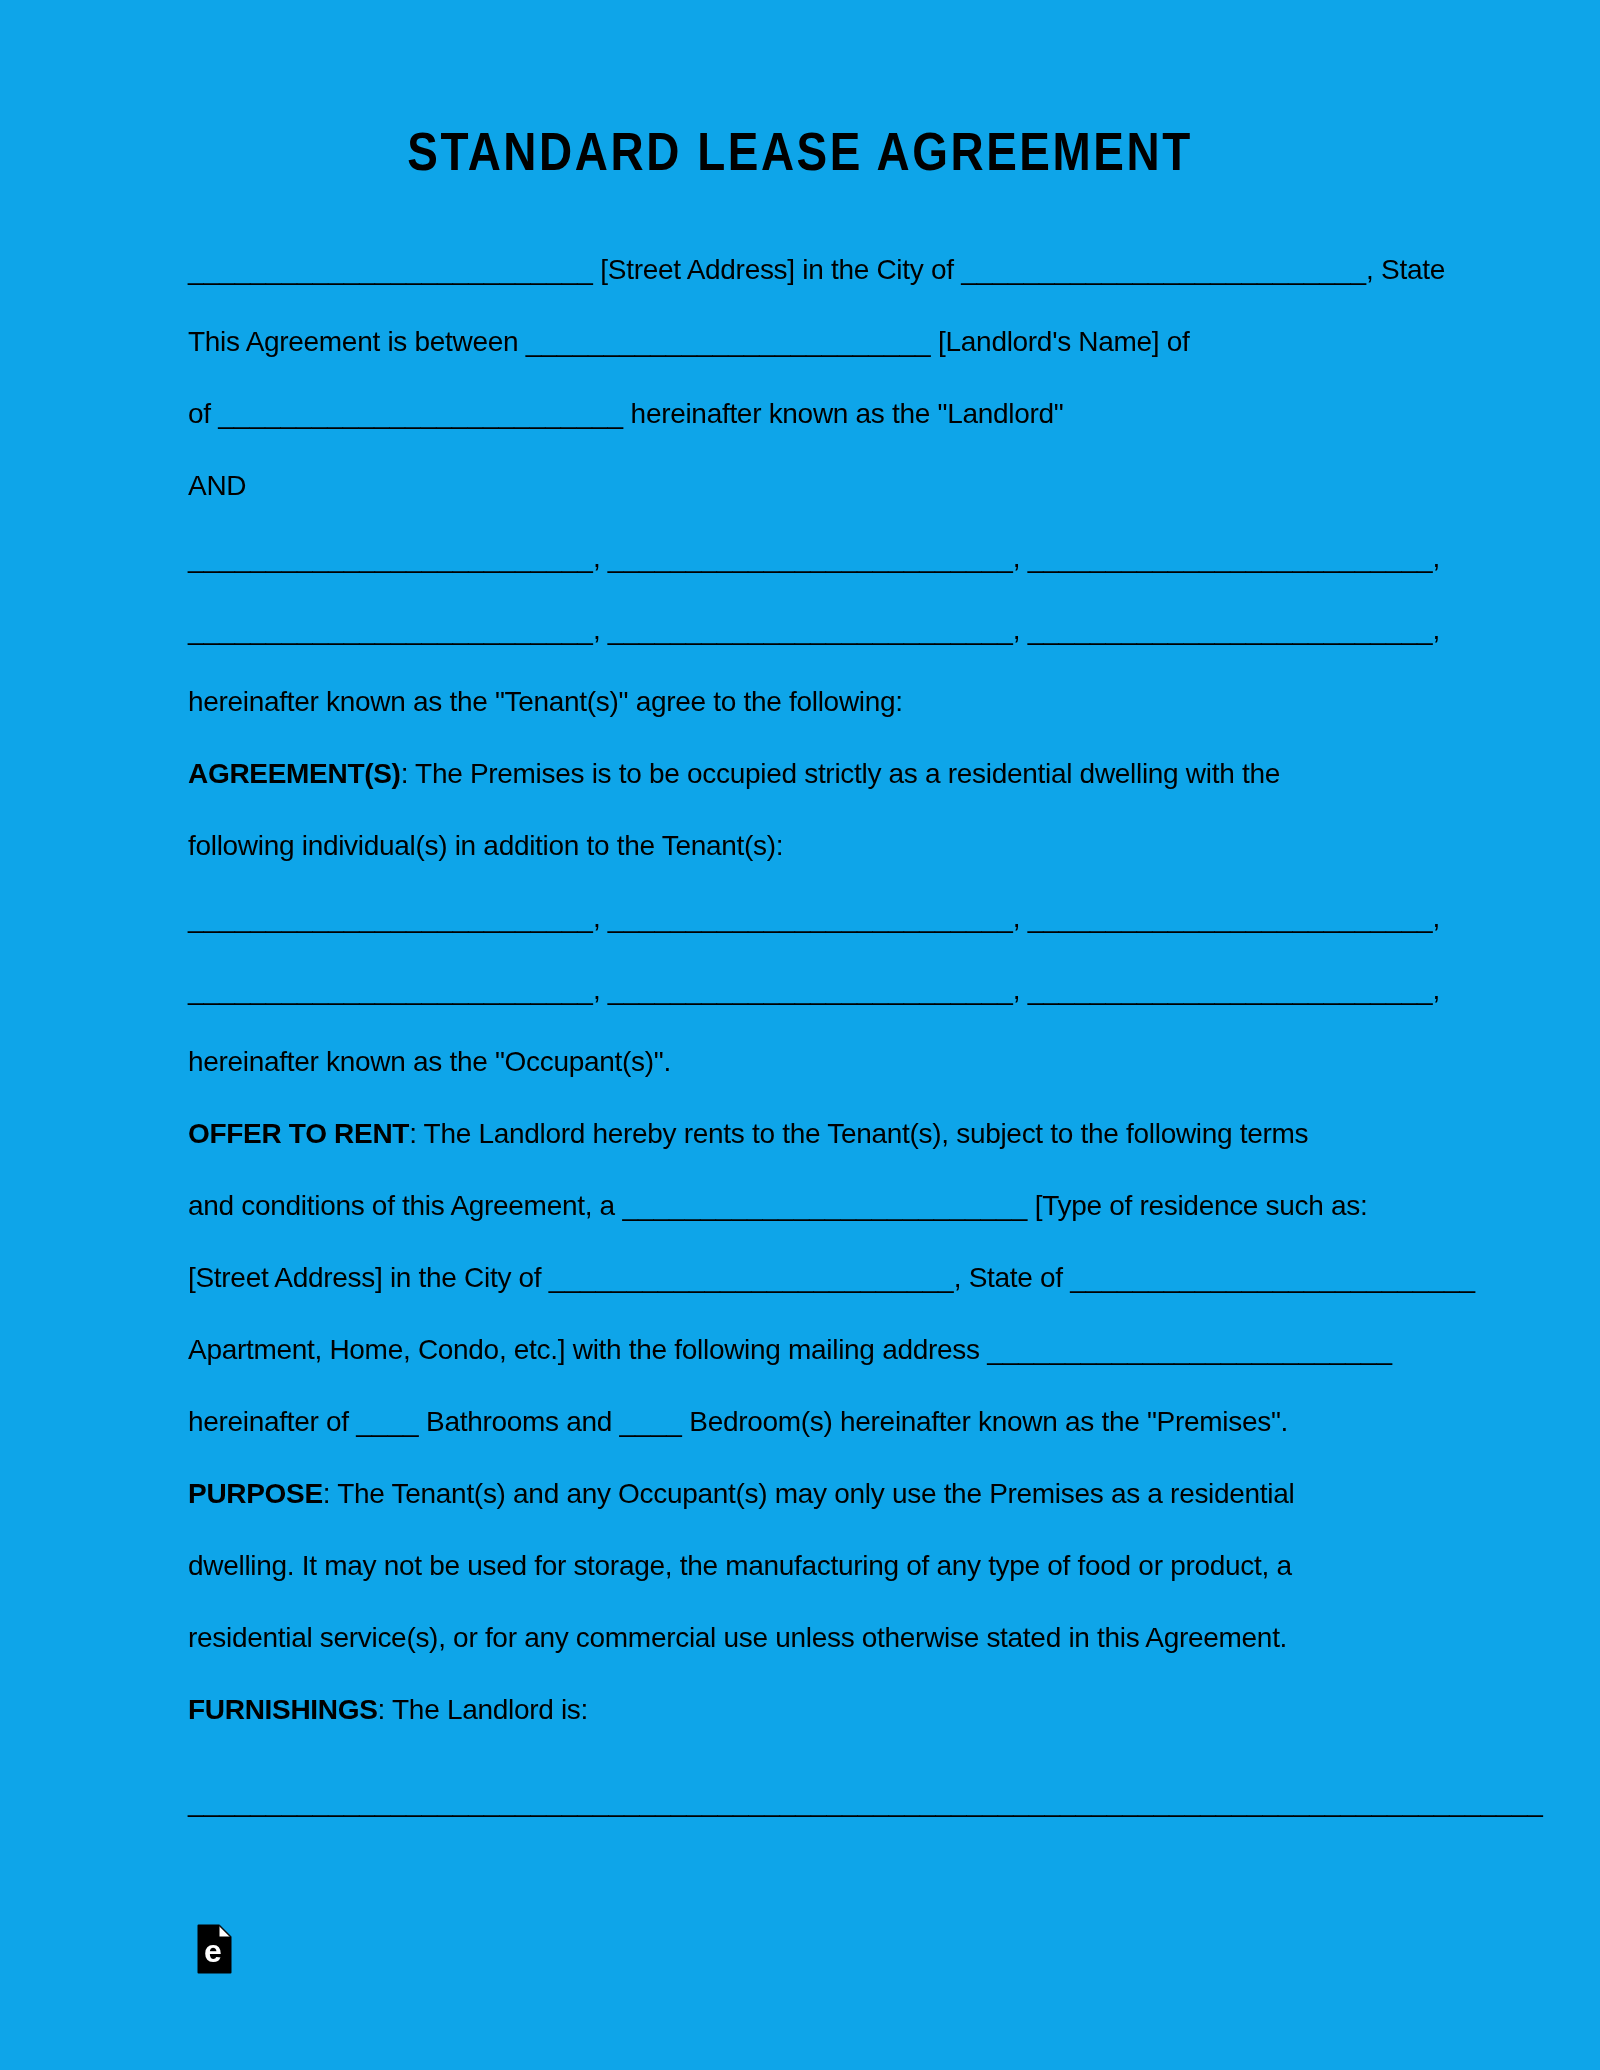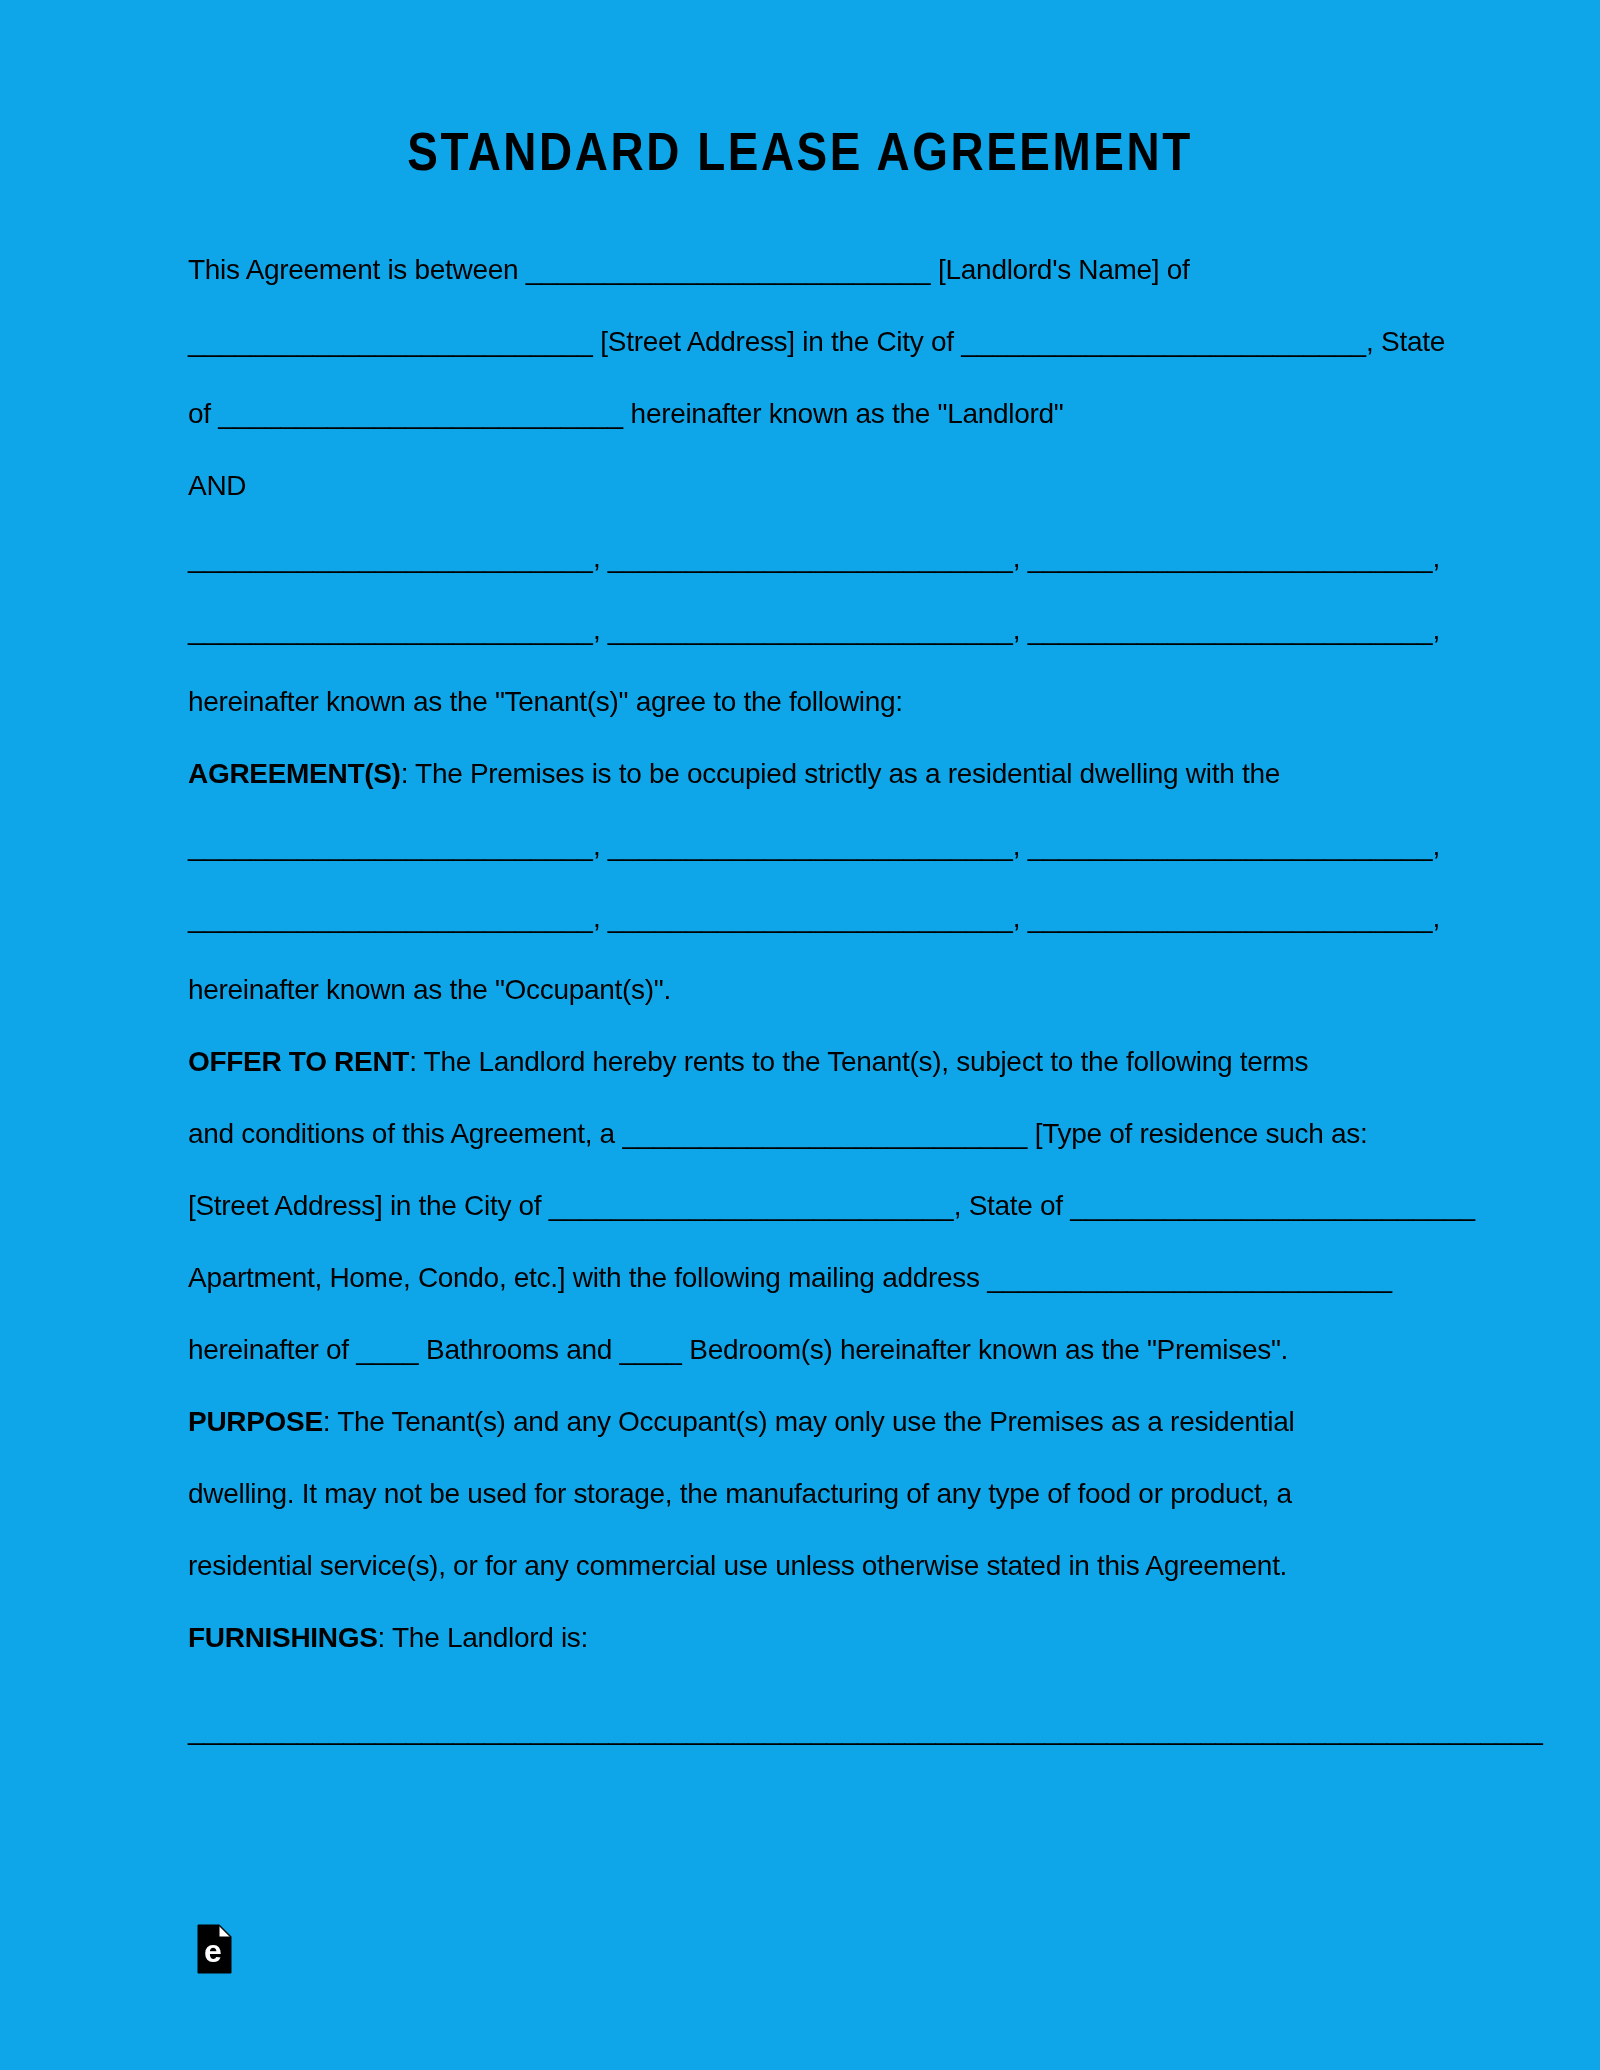--- a/index.html
+++ b/index.html
@@ -65,28 +65,29 @@
 </head>
 <body>
 
 <div class="page">
 
   <div class="title">
     <span class="title-inner">STANDARD LEASE AGREEMENT</span>
   </div>
 
   <div class="content" id="doc-lines">
+      <div class="line"><span class="blank">__________________________</span><span class="seg-text"> [Street Address] in the City of </span><span class="blank">__________________________</span><span class="seg-text">, State</span></div>
       <div class="line"><span class="seg-text">This Agreement is between </span><span class="blank">__________________________</span><span class="seg-text"> [Landlord's Name] of</span></div>
-      <div class="line"><span class="blank">__________________________</span><span class="seg-text"> [Street Address] in the City of </span><span class="blank">__________________________</span><span class="seg-text">, State</span></div>
       <div class="line"><span class="seg-text">of </span><span class="blank">__________________________</span><span class="seg-text"> hereinafter known as the "Landlord"</span></div>
       <div class="line"><span class="seg-text">AND</span></div>
       <div class="line"><span class="blank">__________________________</span><span class="seg-text">, </span><span class="blank">__________________________</span><span class="seg-text">, </span><span class="blank">__________________________</span><span class="seg-text">,</span></div>
       <div class="line"><span class="blank">__________________________</span><span class="seg-text">, </span><span class="blank">__________________________</span><span class="seg-text">, </span><span class="blank">__________________________</span><span class="seg-text">,</span></div>
       <div class="line"><span class="seg-text">hereinafter known as the "Tenant(s)" agree to the following:</span></div>
       <div class="line"><span class="seg-bold">AGREEMENT(S)</span><span class="seg-text">: The Premises is to be occupied strictly as a residential dwelling with the</span></div>
+      <div class="line"><span class="seg-text">following individual(s) in addition to the Tenant(s):</span></div>
       <div class="line"><span class="blank">__________________________</span><span class="seg-text">, </span><span class="blank">__________________________</span><span class="seg-text">, </span><span class="blank">__________________________</span><span class="seg-text">,</span></div>
       <div class="line"><span class="blank">__________________________</span><span class="seg-text">, </span><span class="blank">__________________________</span><span class="seg-text">, </span><span class="blank">__________________________</span><span class="seg-text">,</span></div>
       <div class="line"><span class="seg-text">hereinafter known as the "Occupant(s)".</span></div>
       <div class="line"><span class="seg-bold">OFFER TO RENT</span><span class="seg-text">: The Landlord hereby rents to the Tenant(s), subject to the following terms</span></div>
       <div class="line"><span class="seg-text">and conditions of this Agreement, a </span><span class="blank">__________________________</span><span class="seg-text"> [Type of residence such as:</span></div>
       <div class="line"><span class="seg-text">[Street Address] in the City of </span><span class="blank">__________________________</span><span class="seg-text">, State of </span><span class="blank">__________________________</span></div>
       <div class="line"><span class="seg-text">Apartment, Home, Condo, etc.] with the following mailing address </span><span class="blank">__________________________</span></div>
       <div class="line"><span class="seg-text">hereinafter of </span><span class="blank">____</span><span class="seg-text"> Bathrooms and </span><span class="blank">____</span><span class="seg-text"> Bedroom(s) hereinafter known as the "Premises".</span></div>
       <div class="line"><span class="seg-bold">PURPOSE</span><span class="seg-text">: The Tenant(s) and any Occupant(s) may only use the Premises as a residential</span></div>
       <div class="line"><span class="seg-text">dwelling. It may not be used for storage, the manufacturing of any type of food or product, a</span></div>

